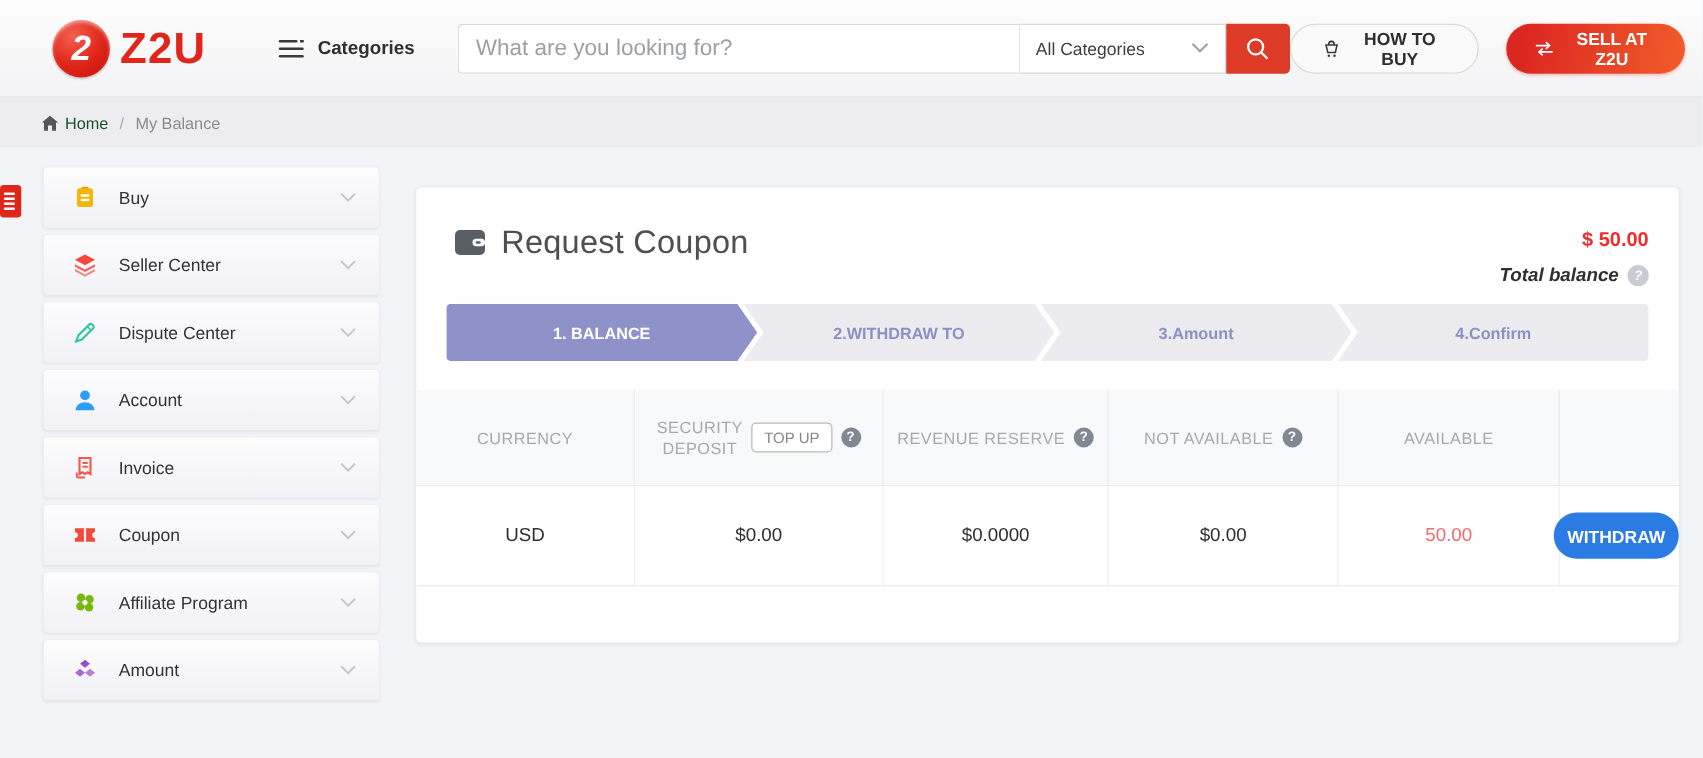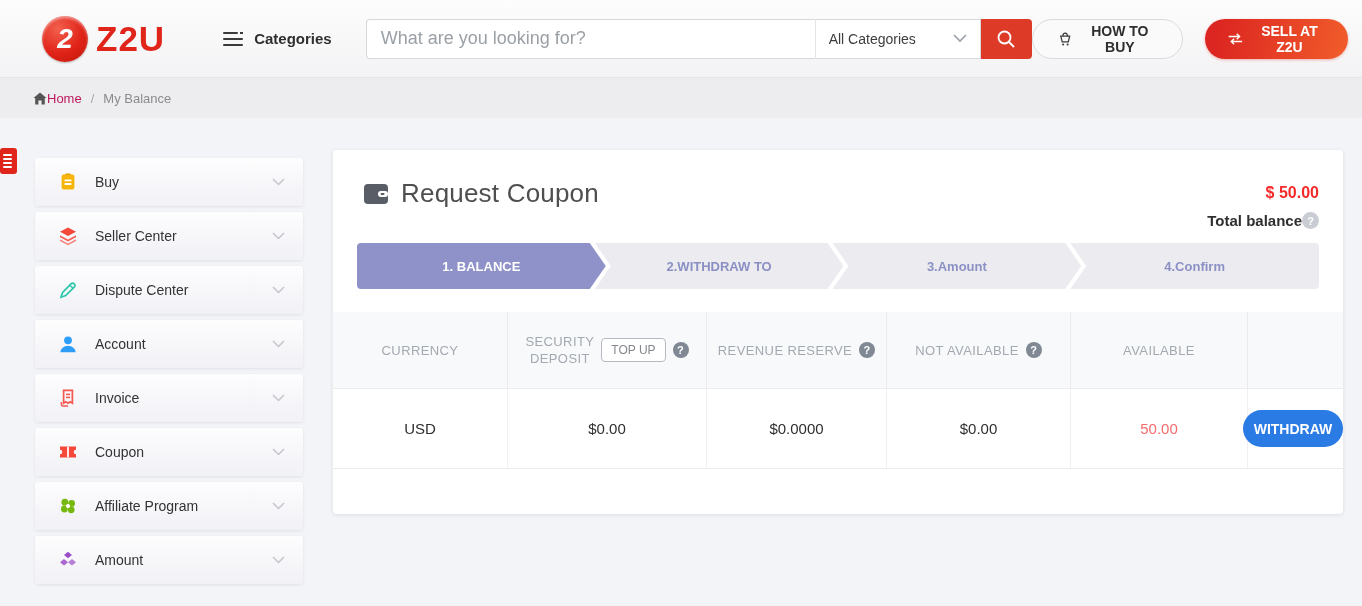--- a/index.html
+++ b/index.html
@@ -42,51 +42,51 @@
     font-size:14px; font-weight:bold; color:#2e2e2e; }
   .btn-sell { height:40px; border-radius:20px; border:none;
     background:linear-gradient(100deg,#dc2621 10%,#f05a2a 95%);
     display:flex; align-items:center; gap:9px; padding:0 22px; cursor:pointer;
     font-size:14px; font-weight:bold; color:#fff; box-shadow:0 1px 3px rgba(220,40,30,.35); }
 
   
   .breadcrumb { position:absolute; top:78px; left:0; width:1362px; height:40px;
     background:#ededf0; display:flex; align-items:center; padding-left:33px;
     font-size:13px; color:#666; z-index:4; }
-  .breadcrumb .home { display:flex; align-items:center; color:#be185d; cursor:pointer; }
+  .breadcrumb .home { display:flex; align-items:center; gap:5px; color:#14532d; cursor:pointer; }
   .breadcrumb .sep { margin:0 9px; color:#aaa; }
   .breadcrumb .current { color:#8b8b8b; }
 
   
   .red-tab { position:absolute; left:0; top:148px; width:17px; height:26px;
     background:#e0251b; border-radius:3px; display:flex; flex-direction:column;
     justify-content:center; gap:2px; padding-left:3px; cursor:pointer; z-index:3; }
   .red-tab i { display:block; width:9px; height:2px; background:#fff; border-radius:1px; }
 
   
-  .sidebar { position:absolute; left:35px; top:158px; width:268px; z-index:2; }
+  .sidebar { position:absolute; left:35px; top:134px; width:268px; z-index:2; }
   .side-item { height:48px; margin-bottom:6px; border-radius:3px;
     background:linear-gradient(180deg,#fdfdfe 0%,#f1f1f6 100%);
     box-shadow:0 1px 3px rgba(40,40,70,.09);
     display:flex; align-items:center; padding:0 18px 0 22px; cursor:pointer; }
   .side-item .icn { width:22px; height:22px; flex:0 0 22px; display:flex; align-items:center; justify-content:center; }
   .side-item .lbl { margin-left:16px; font-size:14px; color:#333; }
   .side-item .chev { margin-left:auto; }
 
   
   .panel { position:absolute; left:333px; top:150px; width:1010px; height:364px;
     background:#fff; border-radius:4px; box-shadow:0 1px 4px rgba(30,30,60,.10); z-index:2; }
   .panel-head { display:flex; justify-content:space-between; align-items:flex-start;
     padding:28px 24px 0 30px; }
   .title-group { display:flex; align-items:center; gap:12px; }
   .page-title { font-size:26px; font-weight:500; color:#4f4f4f; letter-spacing:.2px; }
   .balance-group { text-align:right; padding-top:6px; }
   .balance-amount { color:#f52a2a; font-size:16px; font-weight:bold; }
-  .balance-label { margin-top:10px; display:flex; align-items:center; justify-content:flex-end; 
-    font-size:15px; font-weight:bold; color:#2f2f2f; }
+  .balance-label { margin-top:10px; display:flex; align-items:center; justify-content:flex-end; gap:7px;
+    font-size:15px; font-weight:bold; color:#2f2f2f;font-style:italic; }
 
   .qmark { width:17px; height:17px; border-radius:50%; background:#c9ccd2; color:#fff;
     font-size:11px; font-weight:bold; display:inline-flex; align-items:center;
     justify-content:center; cursor:pointer; flex:0 0 17px; }
   .qmark.dark { background:#7f8893; width:16px; height:16px; flex-basis:16px; }
 
   
   .steps { display:flex; margin:14px 24px 0 24px; height:46px; }
   .step { flex:1; display:flex; align-items:center; justify-content:center;
     background:#ececf0; font-size:13px; font-weight:bold; color:#8b90c4; cursor:pointer;

